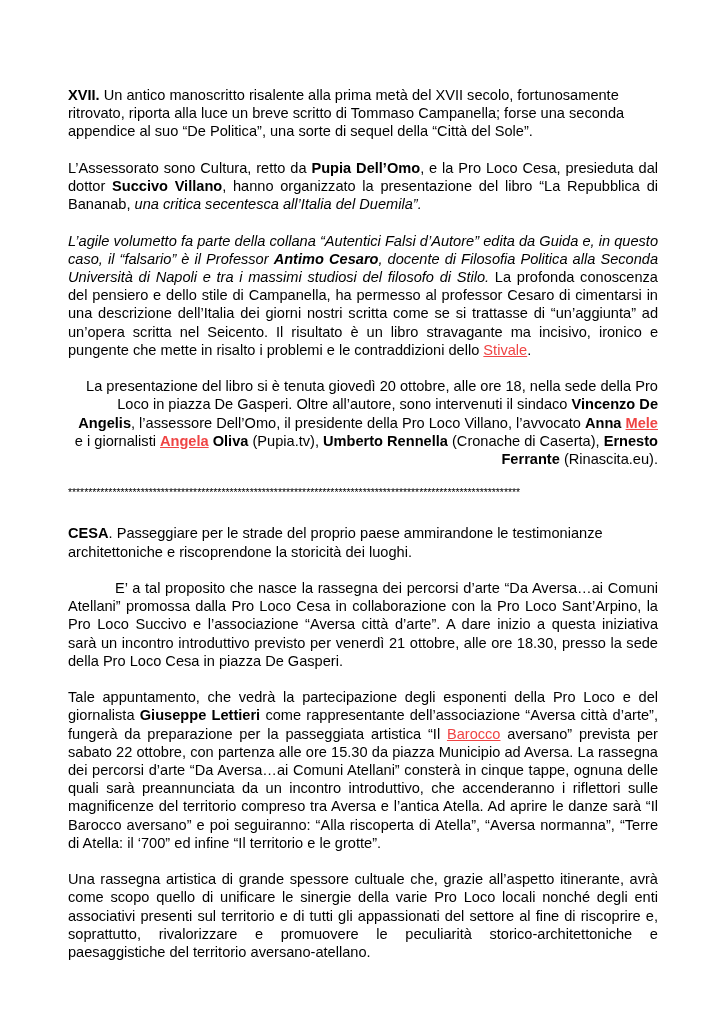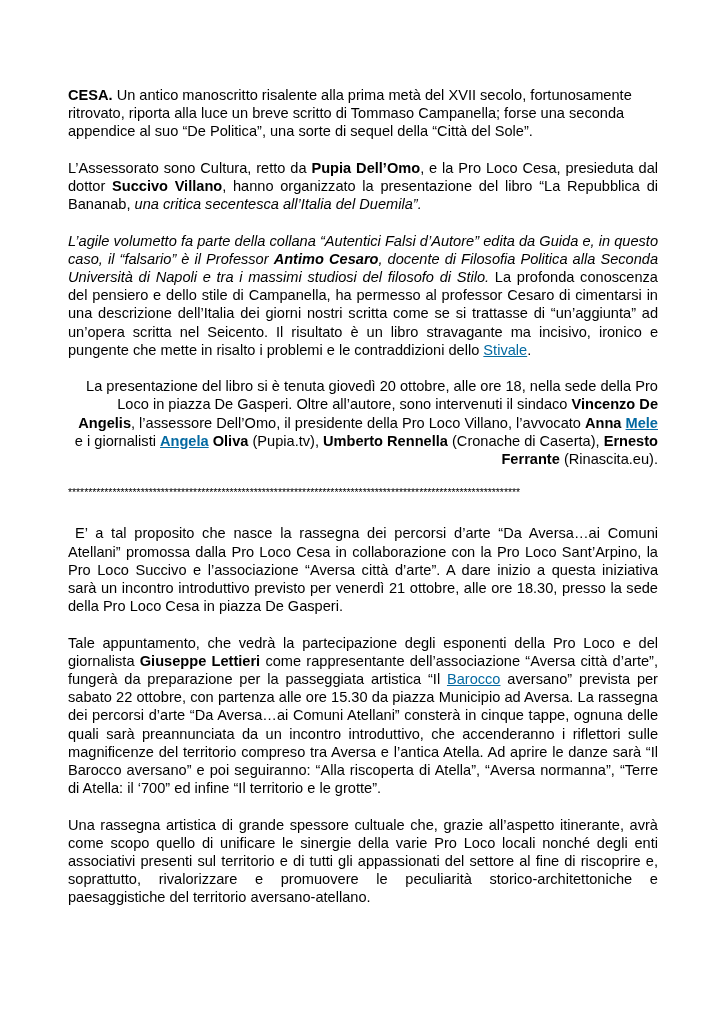--- a/index.html
+++ b/index.html
@@ -11,50 +11,53 @@
     .page {
       position: relative;
       width: 724px; height: 1024px;
       box-sizing: border-box;
       padding: 86px 66px 0 68px;
       font-size: 14.6px;
       line-height: 18.2px;
     }
     p { margin: 0 0 18.2px 0; }
     .justify-last { text-align: justify; text-align-last: left; }
-    a.lnk { color: #0369a1; text-decoration: underline; }
+    a.lnk { color: #ef4444; text-decoration: underline; }
     .stars {
       font-size: 10.5px; letter-spacing: -0.05px; white-space: nowrap; overflow: hidden;
       margin: 0 0 26px 0; line-height: 12px;
     }
-    .indent { padding-left: 7px; }
+    .indent { padding-left: 7px; margin-left: 40px; }
   </style>
 </head>
 <body>
 
 <div class="page">
 
   <p style="text-align:left;">
-    <b>CESA.</b><span> Un antico manoscritto risalente alla prima metà del XVII secolo, fortunosamente ritrovato, riporta alla luce un breve scritto di Tommaso Campanella; forse una seconda appendice al suo “De Politica”, una sorte di sequel della “Città del Sole”.</span>
+    <b>XVII.</b><span> Un antico manoscritto risalente alla prima metà del XVII secolo, fortunosamente ritrovato, riporta alla luce un breve scritto di Tommaso Campanella; forse una seconda appendice al suo “De Politica”, una sorte di sequel della “Città del Sole”.</span>
   </p>
 
   <p class="justify-last">
     <span>L’Assessorato sono Cultura, retto da </span><b>Pupia Dell’Omo</b><span>, e la Pro Loco Cesa, presieduta dal dottor </span><b>Succivo Villano</b><span>, hanno organizzato la presentazione del libro “La Repubblica di Bananab, </span><i>una critica secentesca all’Italia del Duemila”.</i>
   </p>
 
   <p class="justify-last">
     <i>L’agile volumetto fa parte della collana “Autentici Falsi d’Autore” edita da Guida e, in questo caso, il “falsario” è il Professor </i><b><i>Antimo Cesaro</i></b><i>, docente di Filosofia Politica alla Seconda Università di Napoli e tra i massimi studiosi del filosofo di Stilo.</i><span> La profonda conoscenza del pensiero e dello stile di Campanella, ha permesso al professor Cesaro di cimentarsi in una descrizione dell’Italia dei giorni nostri scritta come se si trattasse di “un’aggiunta” ad un’opera scritta nel Seicento. Il risultato è un libro stravagante ma incisivo, ironico e pungente che mette in risalto i problemi e le contraddizioni dello </span><a class="lnk" href="#">Stivale</a><span>.</span>
   </p>
 
   <p style="text-align:right;">
     <span>La presentazione del libro si è tenuta giovedì 20 ottobre, alle ore 18, nella sede della Pro Loco in piazza De Gasperi. Oltre all’autore, sono intervenuti il sindaco </span><b>Vincenzo De Angelis</b><span>, l’assessore Dell’Omo, il presidente della Pro Loco Villano, l’avvocato </span><b>Anna</b><span> </span><a class="lnk" href="#" style="font-weight:bold;">Mele</a><span> e i giornalisti </span><a class="lnk" href="#" style="font-weight:bold;">Angela</a><span> </span><b>Oliva</b><span> (Pupia.tv), </span><b>Umberto Rennella</b><span> (Cronache di Caserta), </span><b>Ernesto Ferrante</b><span> (Rinascita.eu).</span>
   </p>
 
   <div class="stars">****************************************************************************************************************</div>
 
+  <p style="text-align:left;">
+    <b>CESA</b><span>. Passeggiare per le strade del proprio paese ammirandone le testimonianze architettoniche e riscoprendone la storicità dei luoghi.</span>
+  </p>
 
   <p class="justify-last">
     <span class="indent">E’ a tal proposito che nasce la rassegna dei percorsi d’arte “Da Aversa…ai Comuni Atellani” promossa dalla Pro Loco Cesa in collaborazione con la Pro Loco Sant’Arpino, la Pro Loco Succivo e l’associazione “Aversa città d’arte”. A dare inizio a questa iniziativa sarà un incontro introduttivo previsto per venerdì 21 ottobre, alle ore 18.30, presso la sede della Pro Loco Cesa in piazza De Gasperi.</span>
   </p>
 
   <p class="justify-last">
     <span>Tale appuntamento, che vedrà la partecipazione degli esponenti della Pro Loco e del giornalista </span><b>Giuseppe Lettieri</b><span> come rappresentante dell’associazione “Aversa città d’arte”, fungerà da preparazione per la passeggiata artistica “Il </span><a class="lnk" href="#">Barocco</a><span> aversano” prevista per sabato 22 ottobre, con partenza alle ore 15.30 da piazza Municipio ad Aversa. La rassegna dei percorsi d’arte “Da Aversa…ai Comuni Atellani” consterà in cinque tappe, ognuna delle quali sarà preannunciata da un incontro introduttivo, che accenderanno i riflettori sulle magnificenze del territorio compreso tra Aversa e l’antica Atella. Ad aprire le danze sarà “Il Barocco aversano” e poi seguiranno: “Alla riscoperta di Atella”, “Aversa normanna”, “Terre di Atella: il ‘700” ed infine “Il territorio e le grotte”.</span>
   </p>
 
   <p class="justify-last">

